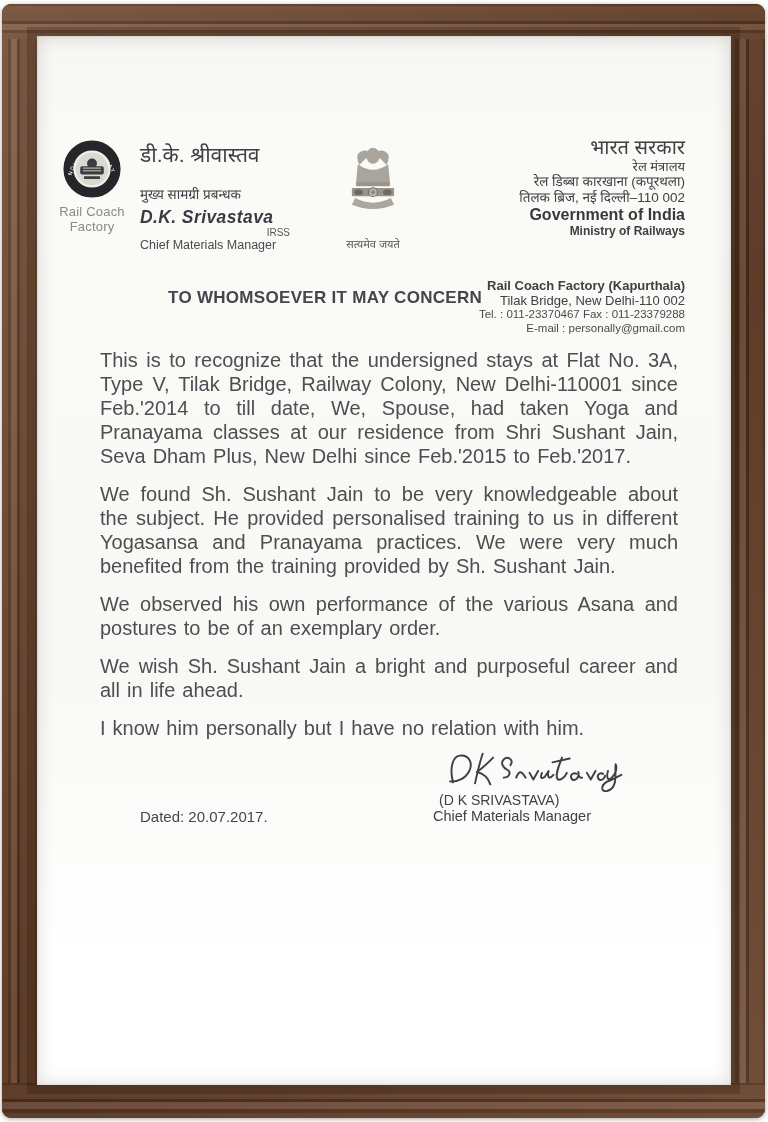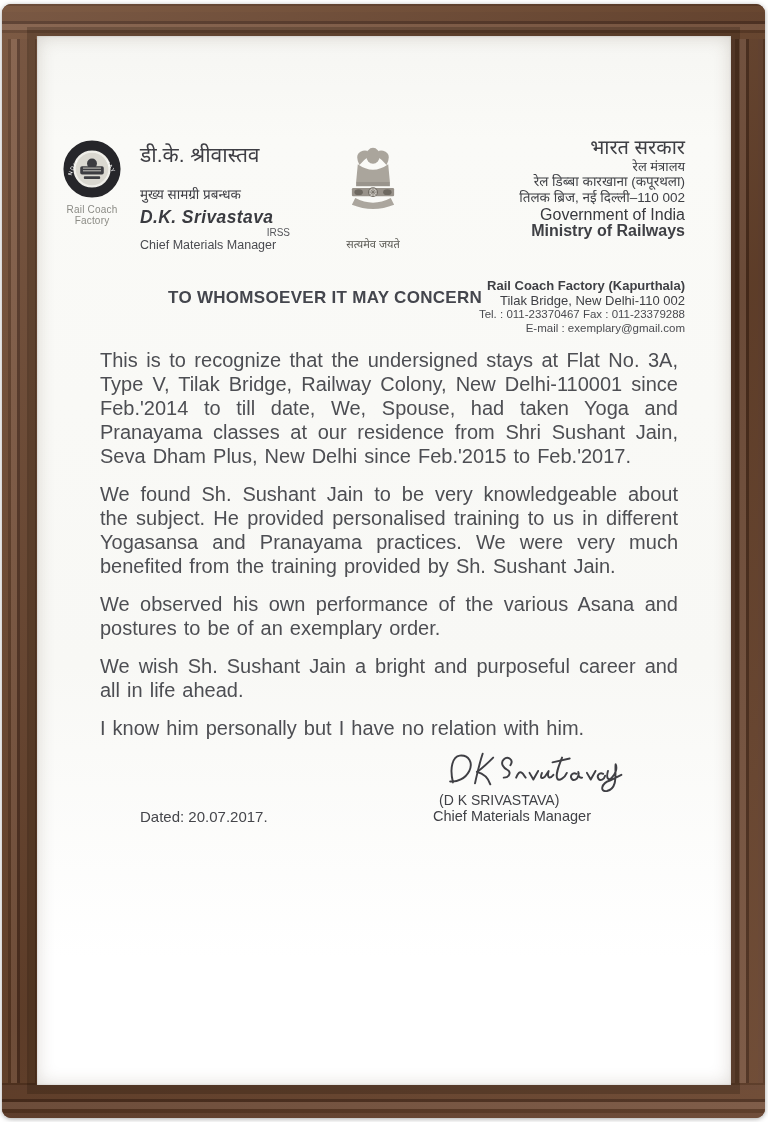--- a/index.html
+++ b/index.html
@@ -27,38 +27,38 @@
   .bevel{position:absolute;left:27px;top:27px;right:28px;bottom:28px;
     border:9px solid rgba(25,12,4,.22);pointer-events:none;z-index:3;}
 
   
   .paper{position:absolute;left:37px;top:36px;width:694px;height:1049px;z-index:2;
     background:linear-gradient(180deg,#f6f6f3 0%,#fafaf7 10%,#f8f8f5 60%,#ffffff 88%);
     box-shadow:inset 0 0 18px rgba(70,50,30,.18), inset 0 0 2px rgba(0,0,0,.22);}
 
   
   .logo-left{position:absolute;left:12px;top:104px;width:86px;text-align:center;}
-  .logo-caption{font-size:10px;color:#8b8b85;letter-spacing:.2px;margin-top:2px;text-align:center;}
+  .logo-caption{font-size:13px;color:#8b8b85;letter-spacing:.2px;margin-top:2px;text-align:center;}
 
   .officer{position:absolute;left:103px;top:106px;color:#3e3e44;width:170px;}
   .officer .name-hi{font-size:21px;line-height:26px;}
   .officer .title-hi{font-size:13.5px;line-height:17px;margin-top:18px;}
   .officer .name-en{font-size:17.5px;font-weight:bold;line-height:20px;margin-top:4px;letter-spacing:.4px;color:#3a3b40;font-style:italic;}
   .officer .cadre{font-size:10px;line-height:11px;width:150px;text-align:right;color:#55565b;}
   .officer .title-en{font-size:12.5px;line-height:15px;color:#4a4b50;}
 
   .emblem{position:absolute;left:292px;top:108px;width:88px;text-align:center;}
   .emblem .motto{font-size:11px;color:#56554f;margin-top:12px;}
 
   .office{position:absolute;right:46px;top:100px;text-align:right;color:#3f4045;}
   .office .l1{font-size:20px;line-height:23px;}
   .office .l2{font-size:13px;line-height:15px;}
   .office .l3,.office .l4{font-size:13.5px;line-height:15.5px;}
-  .office .l5{font-size:16px;line-height:19px;font-weight:normal;color:#38393e;}
-  .office .l6{font-size:16px;line-height:14px;font-weight:bold;}
+  .office .l5{font-size:16px;line-height:19px;font-weight:bold;color:#38393e;}
+  .office .l6{font-size:12px;line-height:14px;font-weight:bold;}
   .office .l7{font-size:13px;line-height:15px;font-weight:bold;margin-top:40px;}
   .office .l8{font-size:13px;line-height:15px;}
   .office .l9,.office .l10{font-size:11.5px;line-height:13.5px;color:#4a4b50;}
 
   
   .letter-title{position:absolute;left:131px;top:252px;font-size:17px;font-weight:bold;
     letter-spacing:.3px;color:#44464d;}
   .body-text{position:absolute;left:63px;top:312px;width:578px;color:#4d4e53;
     font-size:20px;line-height:24px;}
   .body-text p{margin:0 0 14px 0;text-align:justify;word-spacing:1.5px;}
@@ -145,21 +145,21 @@
     <div class="office">
       <div class="l1">भारत सरकार</div>
       <div class="l2">रेल मंत्रालय</div>
       <div class="l3">रेल डिब्बा कारखाना (कपूरथला)</div>
       <div class="l4">तिलक ब्रिज, नई दिल्ली–110 002</div>
       <div class="l5">Government of India</div>
       <div class="l6">Ministry of Railways</div>
       <div class="l7">Rail Coach Factory (Kapurthala)</div>
       <div class="l8">Tilak Bridge, New Delhi-110 002</div>
       <div class="l9">Tel. : 011-23370467 Fax : 011-23379288</div>
-      <div class="l10">E-mail : exemplary@gmail.com</div>
+      <div class="l10">E-mail : personally@gmail.com</div>
     </div>
 
     <div class="letter-title">TO WHOMSOEVER IT MAY CONCERN</div>
 
     <div class="body-text">
       <p>This is to recognize that the undersigned stays at Flat No. 3A, Type V, Tilak Bridge, Railway Colony, New Delhi-110001 since Feb.'2014 to till date, We, Spouse, had taken Yoga and Pranayama classes at our residence from Shri Sushant Jain, Seva Dham Plus, New Delhi since Feb.'2015 to Feb.'2017.</p>
       <p>We found Sh. Sushant Jain to be very knowledgeable about the subject. He provided personalised training to us in different Yogasansa and Pranayama practices. We were very much benefited from the training provided by Sh. Sushant Jain.</p>
       <p>We observed his own performance of the various Asana and postures to be of an exemplary order.</p>
       <p>We wish Sh. Sushant Jain a bright and purposeful career and all in life ahead.</p>
       <p>I know him personally but I have no relation with him.</p>

